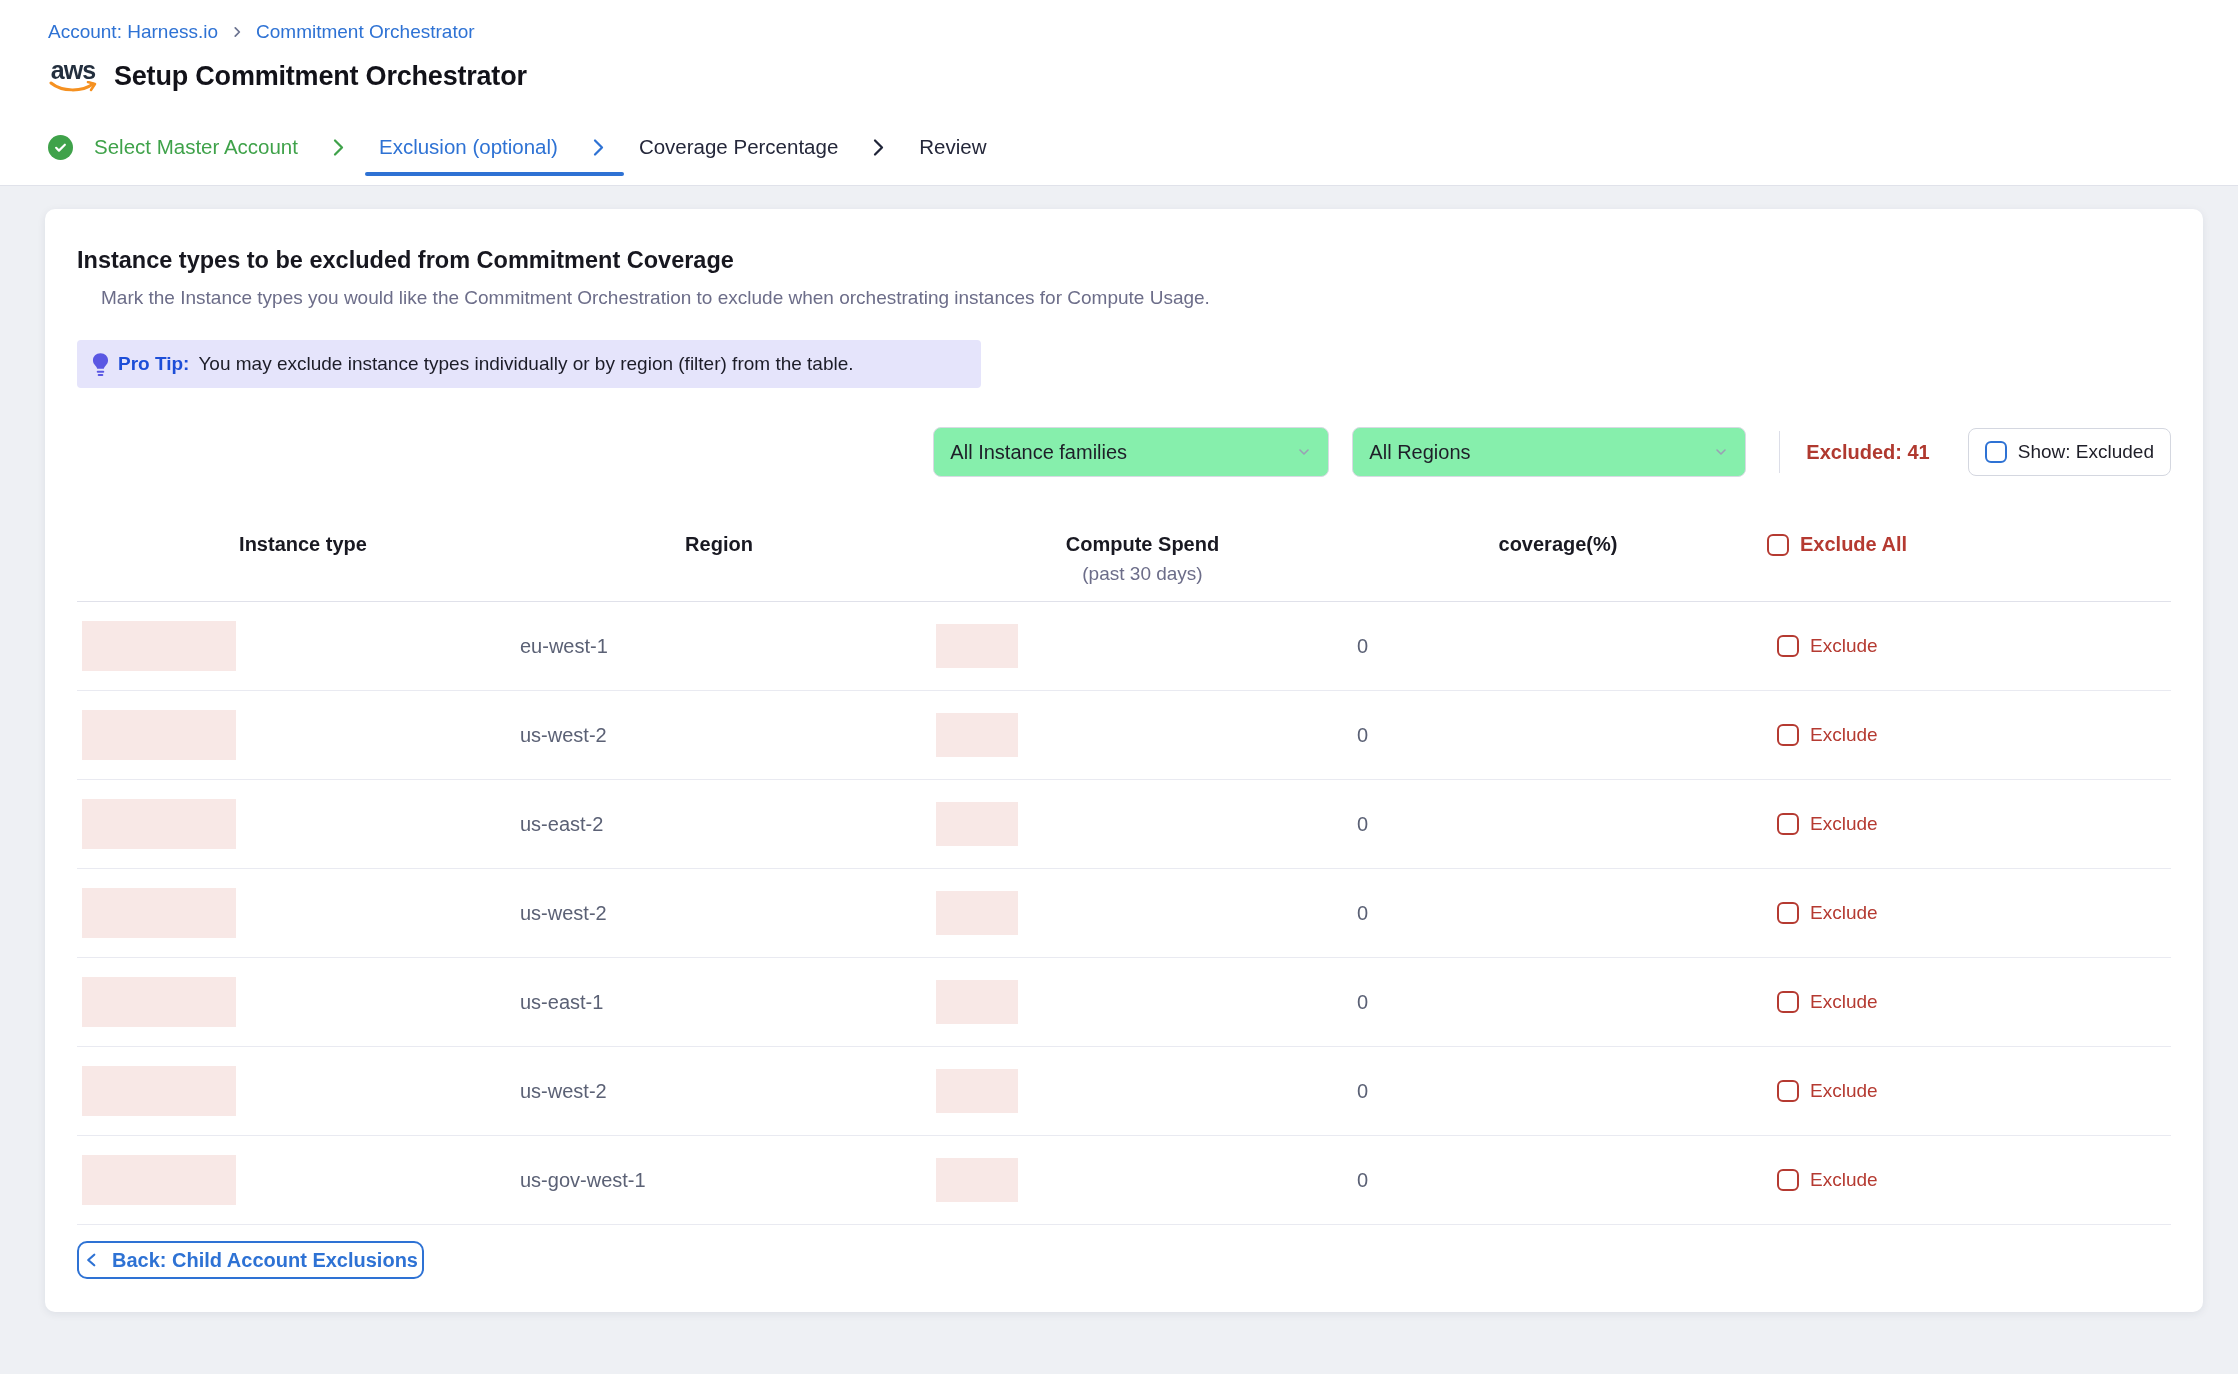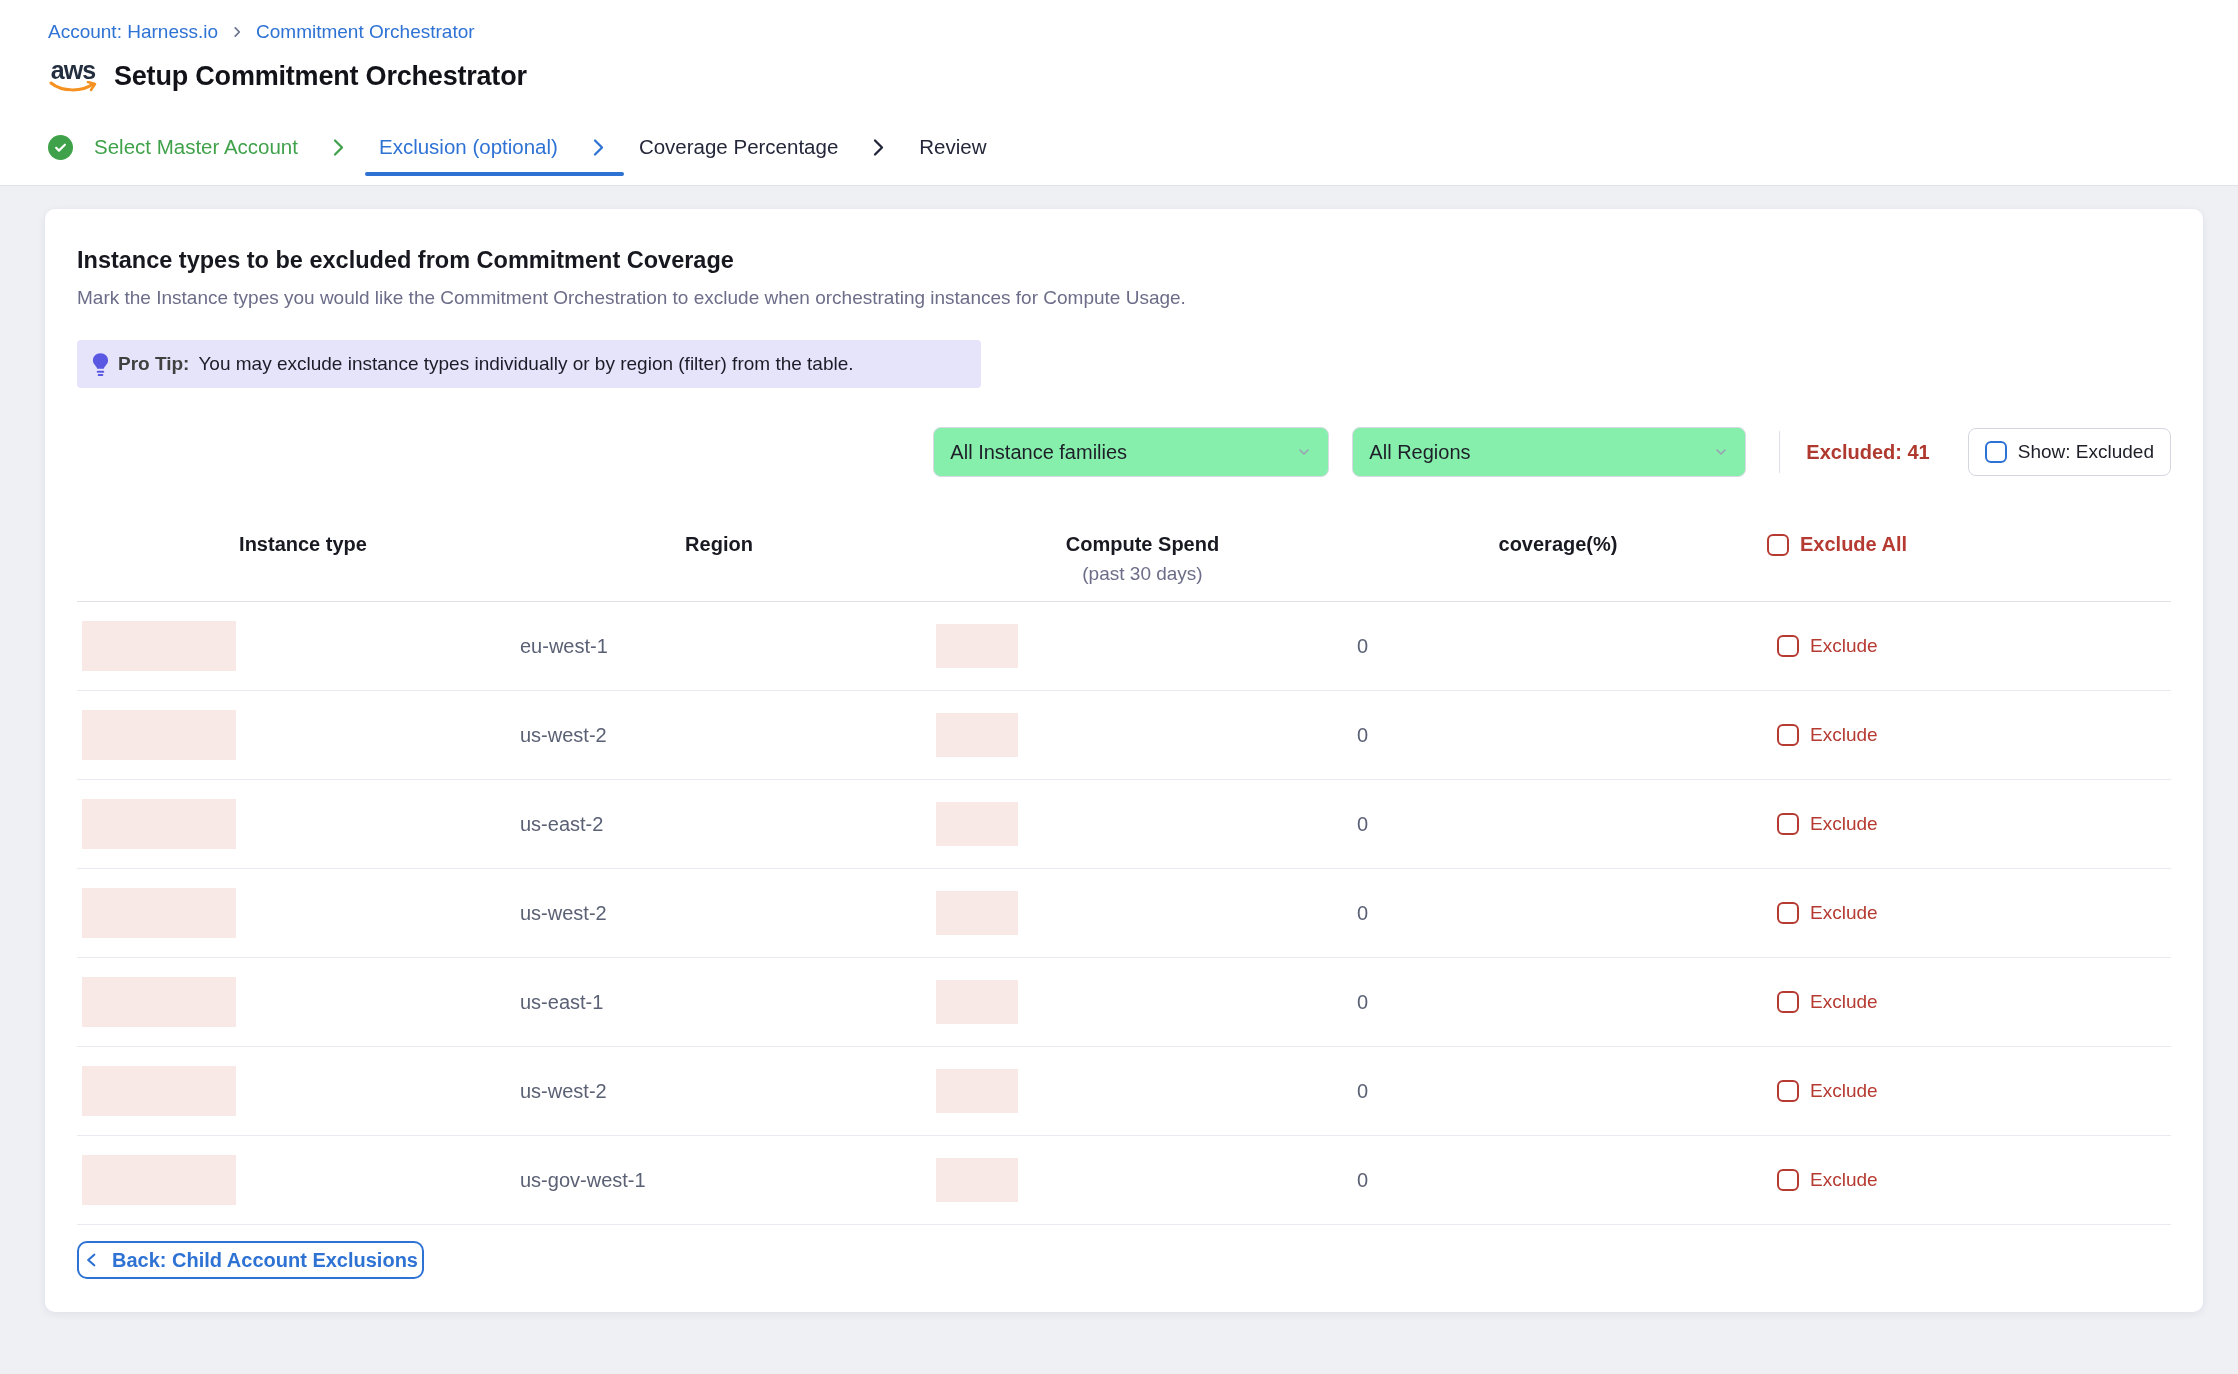--- a/index.html
+++ b/index.html
@@ -47,29 +47,29 @@
   .chev.dark  { color: #1f2438; }
 
   
   .content { padding: 23px 0 0 45px; }
   .card {
     width: 2158px; background: #ffffff; border-radius: 10px;
     box-shadow: 0 2px 8px rgba(31,34,63,.08);
     padding: 38px 32px 33px 32px;
   }
   .card-heading { font-size: 23.5px; font-weight: 700; color: #17171f; margin-bottom: 13px; }
-  .card-subheading { font-size: 19px; color: #6c6d89; margin-bottom: 31px; }
+  .card-subheading { font-size: 19px; color: #6c6d89; margin-bottom: 31px; margin-left: 24px; }
 
   .protip {
     width: 904px; height: 48px; background: #e5e4fb; border-radius: 4px;
     display: flex; align-items: center; gap: 9px; padding: 0 15px;
     font-size: 19px; color: #1c1c28;
   }
   .protip .bulb { display: inline-flex; flex: none; }
-  .protip-label { color: #404040; font-weight: 700; }
+  .protip-label { color: #1d4ed8; font-weight: 700; }
 
   
   .filters { margin-top: 39px; display: flex; align-items: center; justify-content: flex-end; height: 50px; }
   .select {
     height: 50px; border: 1px solid #d8dae3; border-radius: 8px; background: #86efac;
     display: flex; align-items: center; justify-content: space-between;
     padding: 0 16px; font-size: 20px; color: #1e1e28; cursor: pointer;
   }
   .select .dd { color: #9aa0b4; display: inline-flex; }
   .select.families { width: 396px; }

